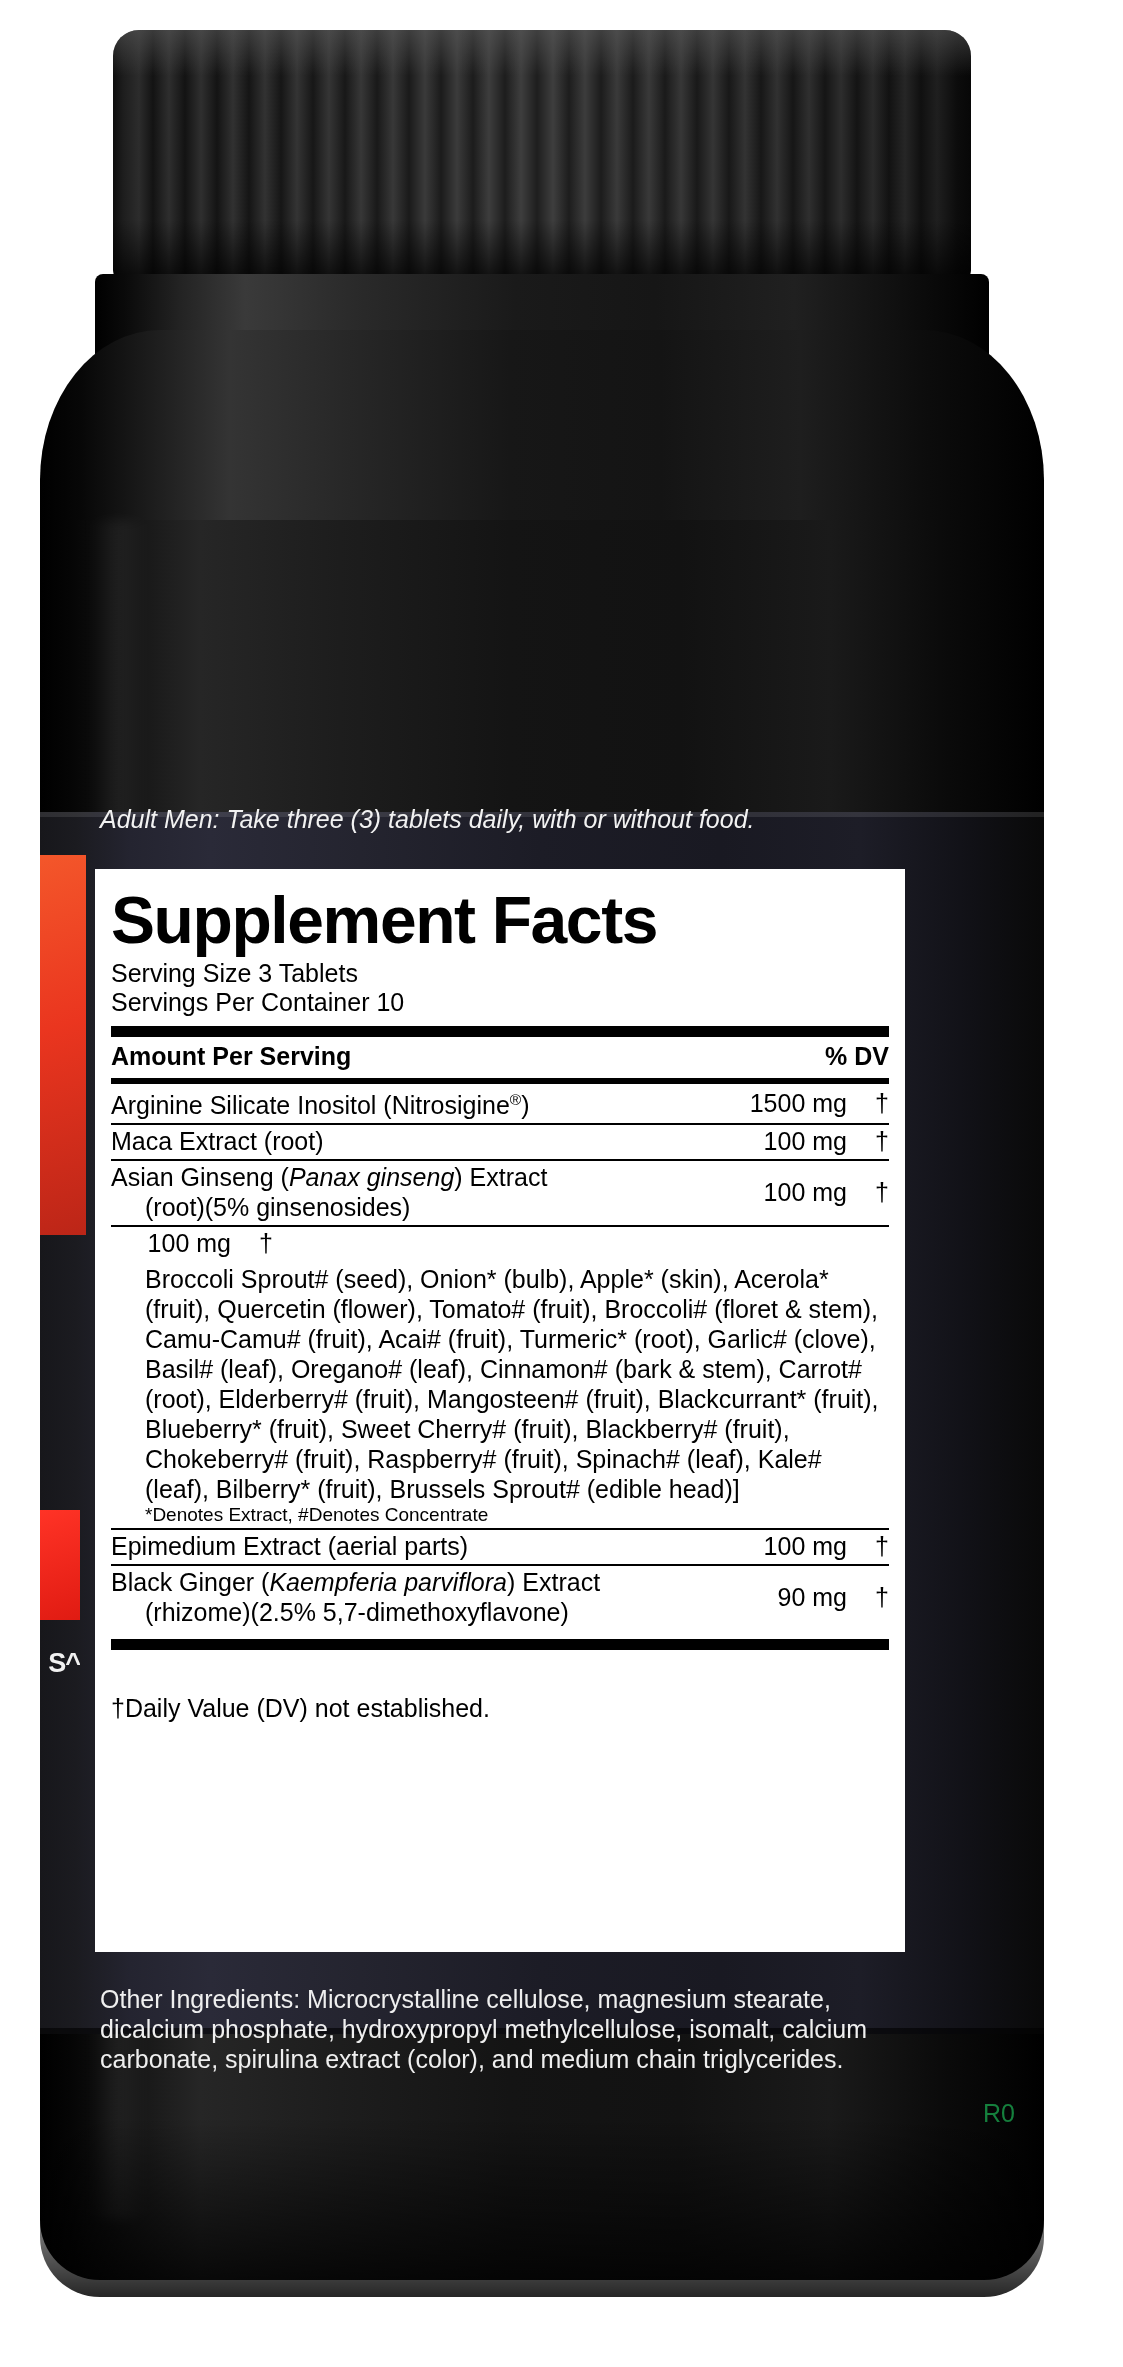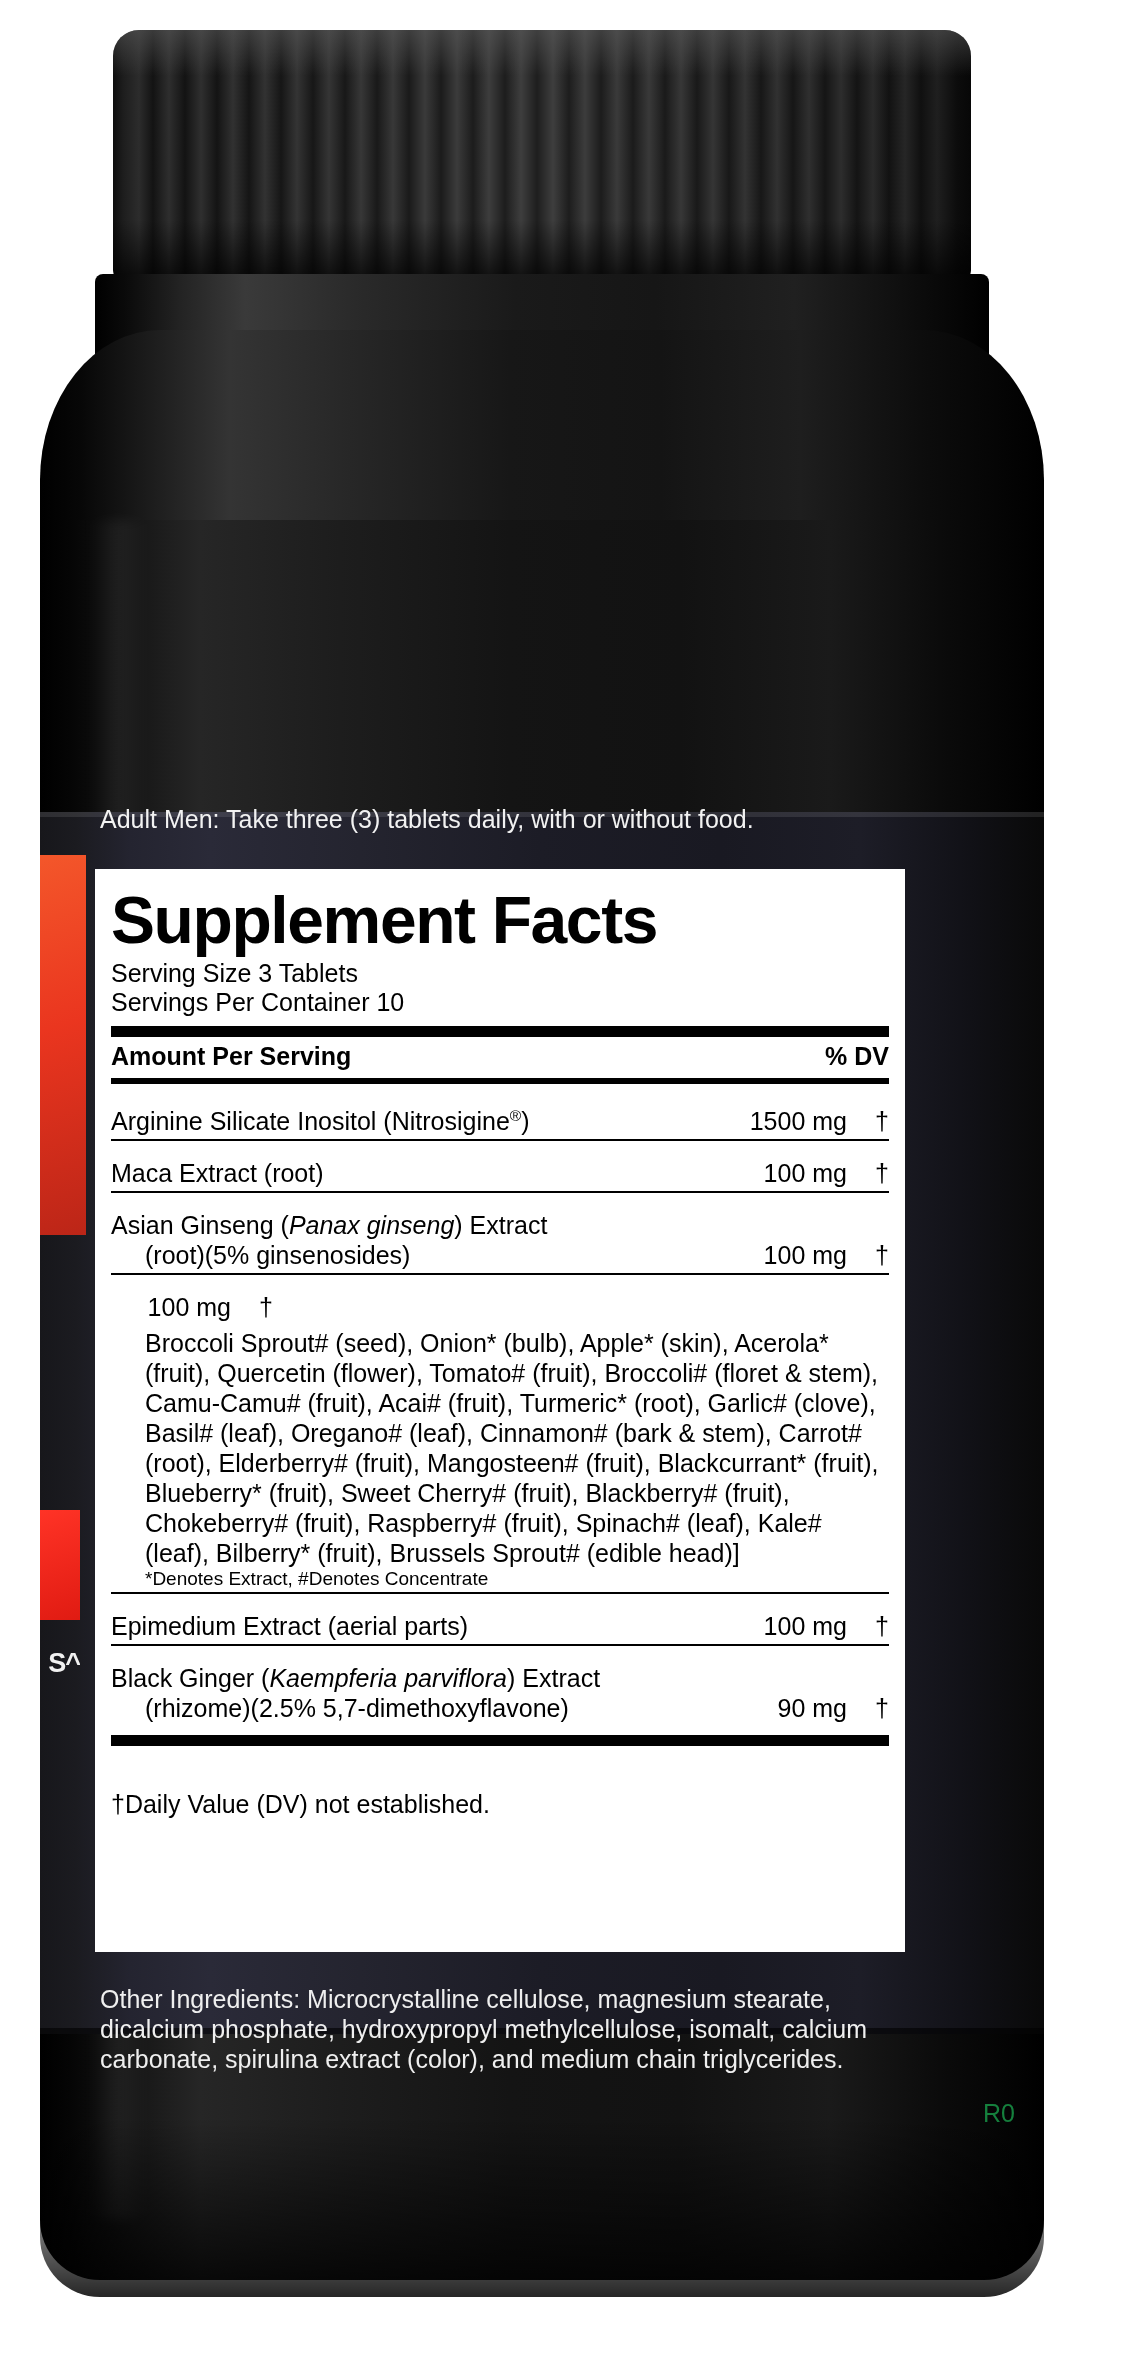--- a/index.html
+++ b/index.html
@@ -187,20 +187,21 @@
 
   
   .directions {
     position: absolute;
     left: 100px;
     top: 804px;
     width: 840px;
     color: #f2f2f2;
     font-size: 25px;
     line-height: 30px;
+    font-style: italic;
   }
 
   
   .sf-panel {
     position: absolute;
     left: 95px;
     top: 869px;
     width: 810px;
     height: 1083px;
     background: #ffffff;
@@ -229,24 +230,24 @@
     height: 6px;
     background: #000;
     margin-top: 3px;
   }
   .rule-thin {
     height: 2px;
     background: #000;
   }
   .row {
     display: flex;
-    align-items: flex-end;
-    font-size: 25px;
-    line-height: 30px;
-    padding: 17px 0 3px 0;
+    align-items: center;
+    font-size: 25px;
+    line-height: 30px;
+    padding: 1px 0 3px 0;
   }
   .row .nm { flex: 1 1 auto; padding-right: 8px; }
   .row .amt { flex: 0 0 120px; text-align: right; white-space: nowrap; }
   .row .dv  { flex: 0 0 42px; text-align: right; white-space: nowrap; }
   .hdr-row {
     display: flex;
     font-size: 25px;
     line-height: 30px;
     font-weight: 700;
     padding: 4px 0 4px 0;

